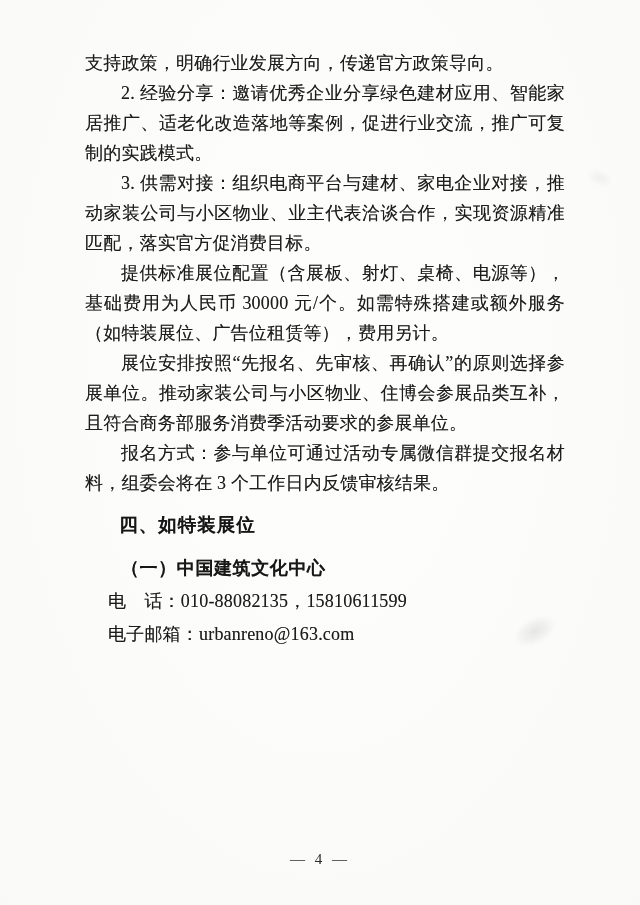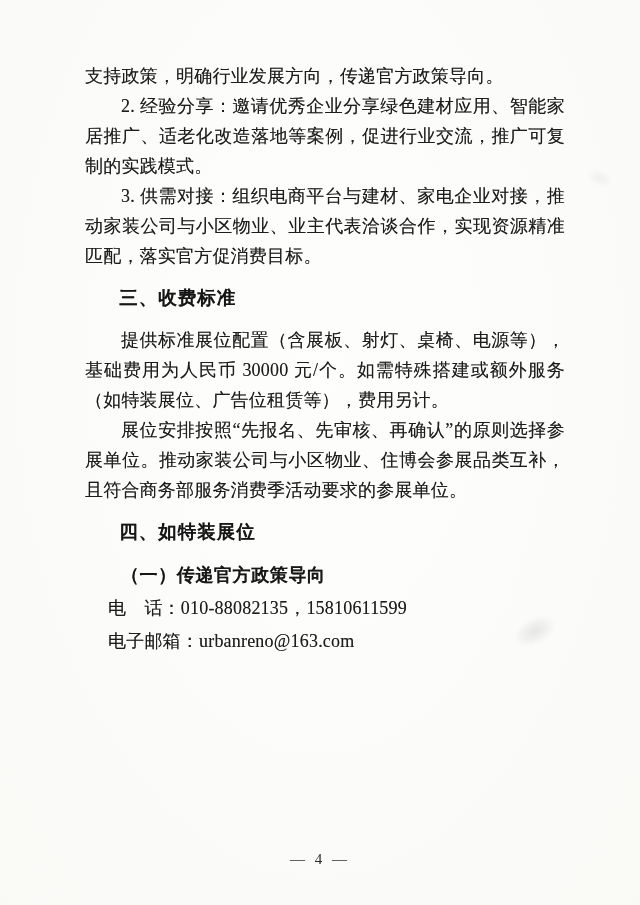--- a/index.html
+++ b/index.html
@@ -13,21 +13,21 @@
     overflow: hidden;
     position: relative;
     font-family: "Liberation Serif", "DejaVu Serif", serif;
     color: #1d1d1d;
   }
   .page {
     position: relative;
     width: 640px;
     height: 905px;
     box-sizing: border-box;
-    padding: 61px 75px 0 85px;
+    padding: 48px 75px 0 85px;
     
     background:
       radial-gradient(ellipse at 50% 40%, rgba(255,255,255,0.6), rgba(240,240,236,0.25)),
       #fcfcfa;
   }
   .body-text {
     width: 480px;
   }
   .para {
     margin: 0;
@@ -112,31 +112,31 @@
 <div class="page">
 
   <div class="body-text">
 
     <p class="para">支持政策，明确行业发展方向，传递官方政策导向。</p>
 
     <p class="para indent">2. 经验分享：邀请优秀企业分享绿色建材应用、智能家居推广、适老化改造落地等案例，促进行业交流，推广可复制的实践模式。</p>
 
     <p class="para indent">3. 供需对接：组织电商平台与建材、家电企业对接，推动家装公司与小区物业、业主代表洽谈合作，实现资源精准匹配，落实官方促消费目标。</p>
 
-    <h3 class="heading">三、收费标准</h3>
 
     <p class="para indent">提供标准展位配置（含展板、射灯、桌椅、电源等），基础费用为人民币 30000 元/个。如需特殊搭建或额外服务（如特装展位、广告位租赁等），费用另计。</p>
 
     <p class="para indent">展位安排按照“先报名、先审核、再确认”的原则选择参展单位。推动家装公司与小区物业、住博会参展品类互补，且符合商务部服务消费季活动要求的参展单位。</p>
 
+    <p class="para indent">报名方式：参与单位可通过活动专属微信群提交报名材料，组委会将在 3 个工作日内反馈审核结果。</p>
 
     <h3 class="heading">四、如特装展位</h3>
 
     <div class="contact">
-      <p class="org">（一）传递官方政策导向</p>
+      <p class="org">（一）中国建筑文化中心</p>
       <p>电　话：010-88082135，15810611599</p>
       <p>电子邮箱：urbanreno@163.com</p>
     </div>
 
   </div>
 
   <div class="smudge"></div>
   <div class="smudge2"></div>
 
   <div class="page-number">— 4 —</div>

